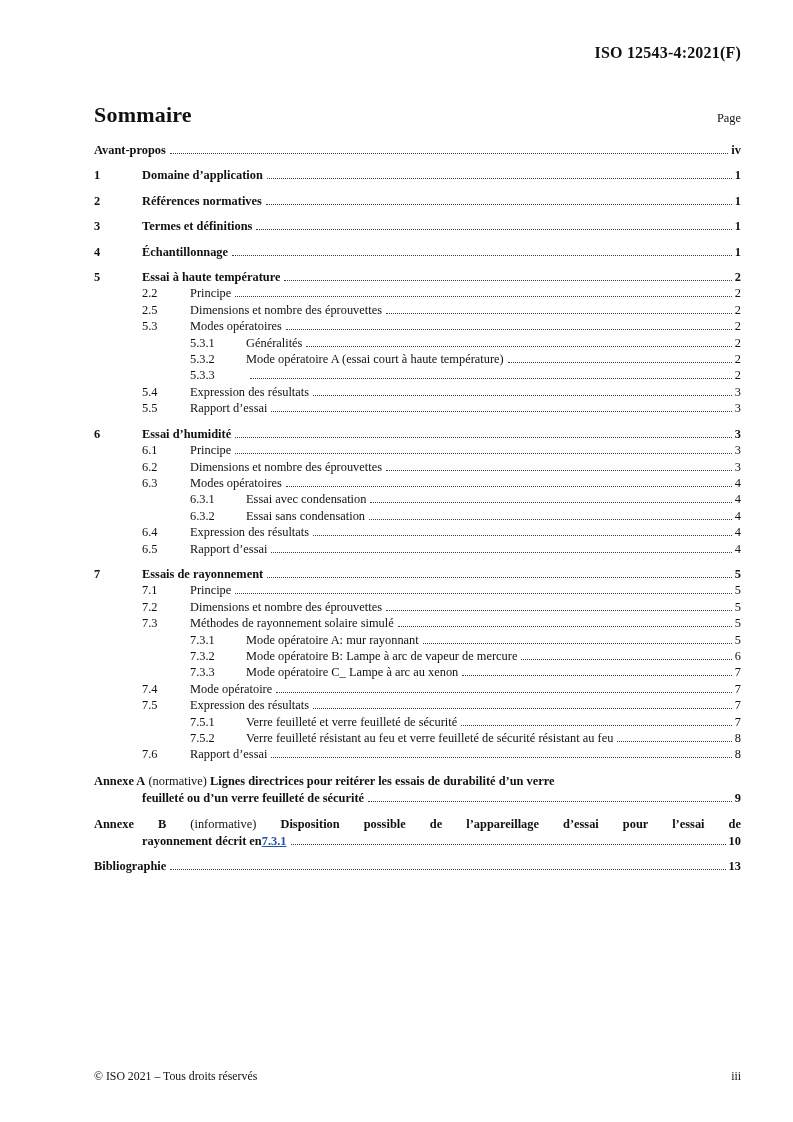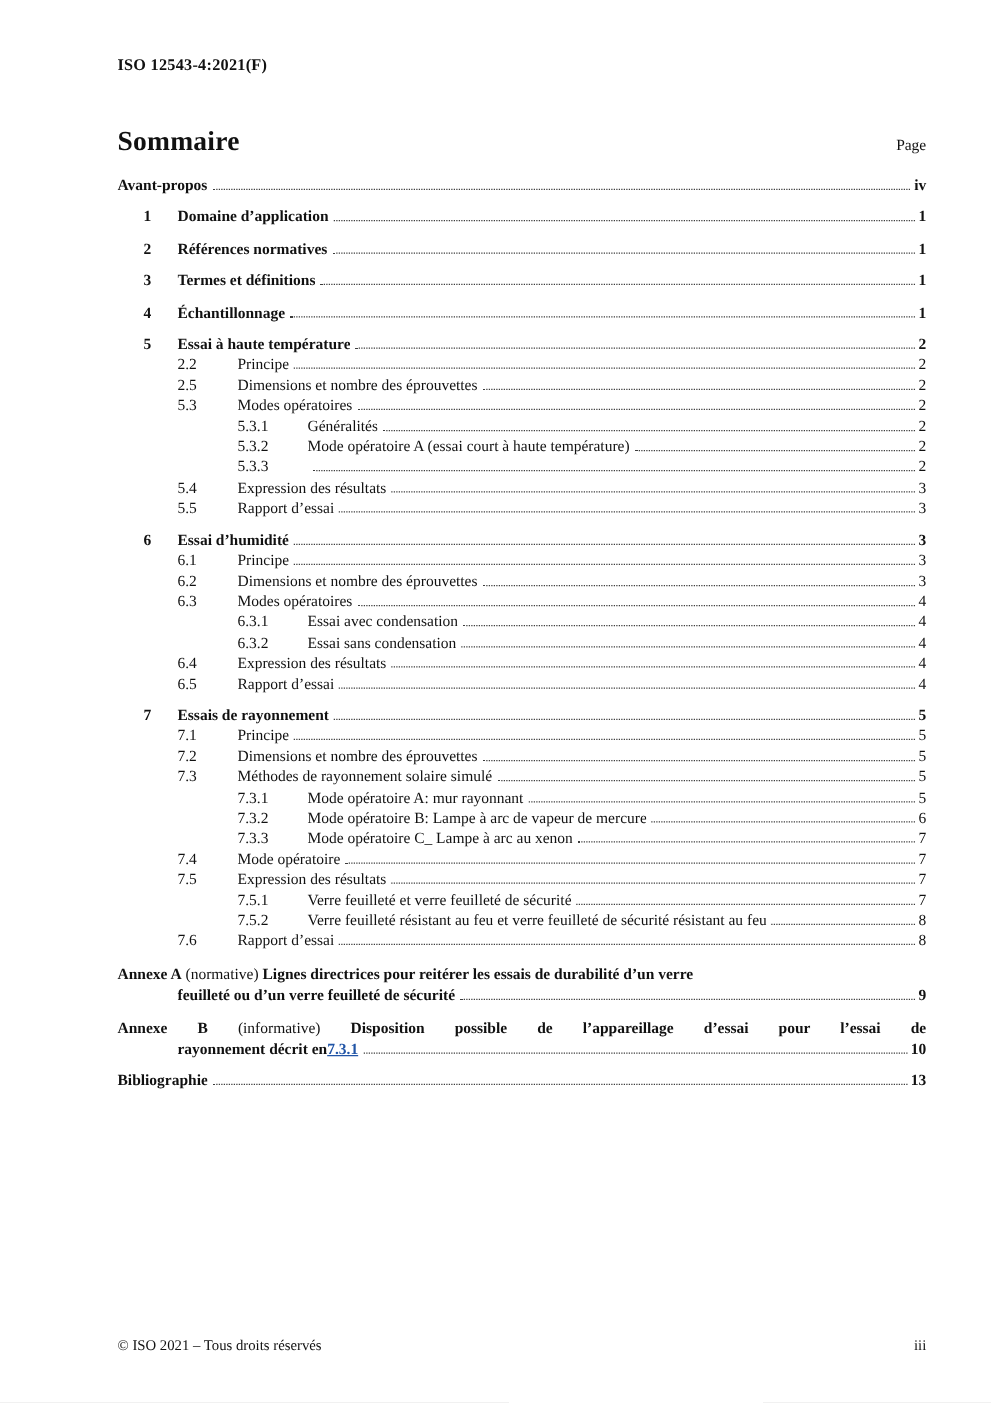--- a/index.html
+++ b/index.html
@@ -9,22 +9,23 @@
     margin:0 auto;
     background:#ffffff;
     box-sizing:border-box;
     padding:44px 52px 0 94px;
     font-family:"Liberation Serif","DejaVu Serif",serif;
     color:#111;
     font-size:12.4px;
     overflow:hidden;
   }
   .hdr{
+    text-align:right;
     font-weight:bold;
-    font-size:13px;
+    font-size:16px;
     letter-spacing:.2px;
   }
   .titlebar{
     display:flex;
     justify-content:space-between;
     align-items:baseline;
     margin-top:40px;
     margin-bottom:14px;
   }
   .title{
@@ -43,21 +44,21 @@
   .row .lbl{flex:0 1 auto;white-space:nowrap;overflow:hidden;}
   .leader{
     flex:1 1 auto;
     min-width:8px;
     border-bottom:1px dotted #3d3d3d;
     margin:0 3px 0 4px;
     align-self:baseline;
   }
   .pg{flex:0 0 auto;}
   .b{font-weight:bold;}
-  .lvl0{margin-top:9px;text-align:center;}
+  .lvl0{margin-top:9px;}
   .lvl0 .num{width:48px;}
   .lvl1{margin-left:48px;}
   .lvl1 .num{width:48px;}
   .lvl2{margin-left:96px;}
   .lvl2 .num{width:56px;}
   
   .annex{margin-top:10px;line-height:16.8px;}
   .aline1{white-space:nowrap;}
   .aline1.just{white-space:normal;text-align:justify;text-align-last:justify;}
   .aline2{padding-left:48px;}

